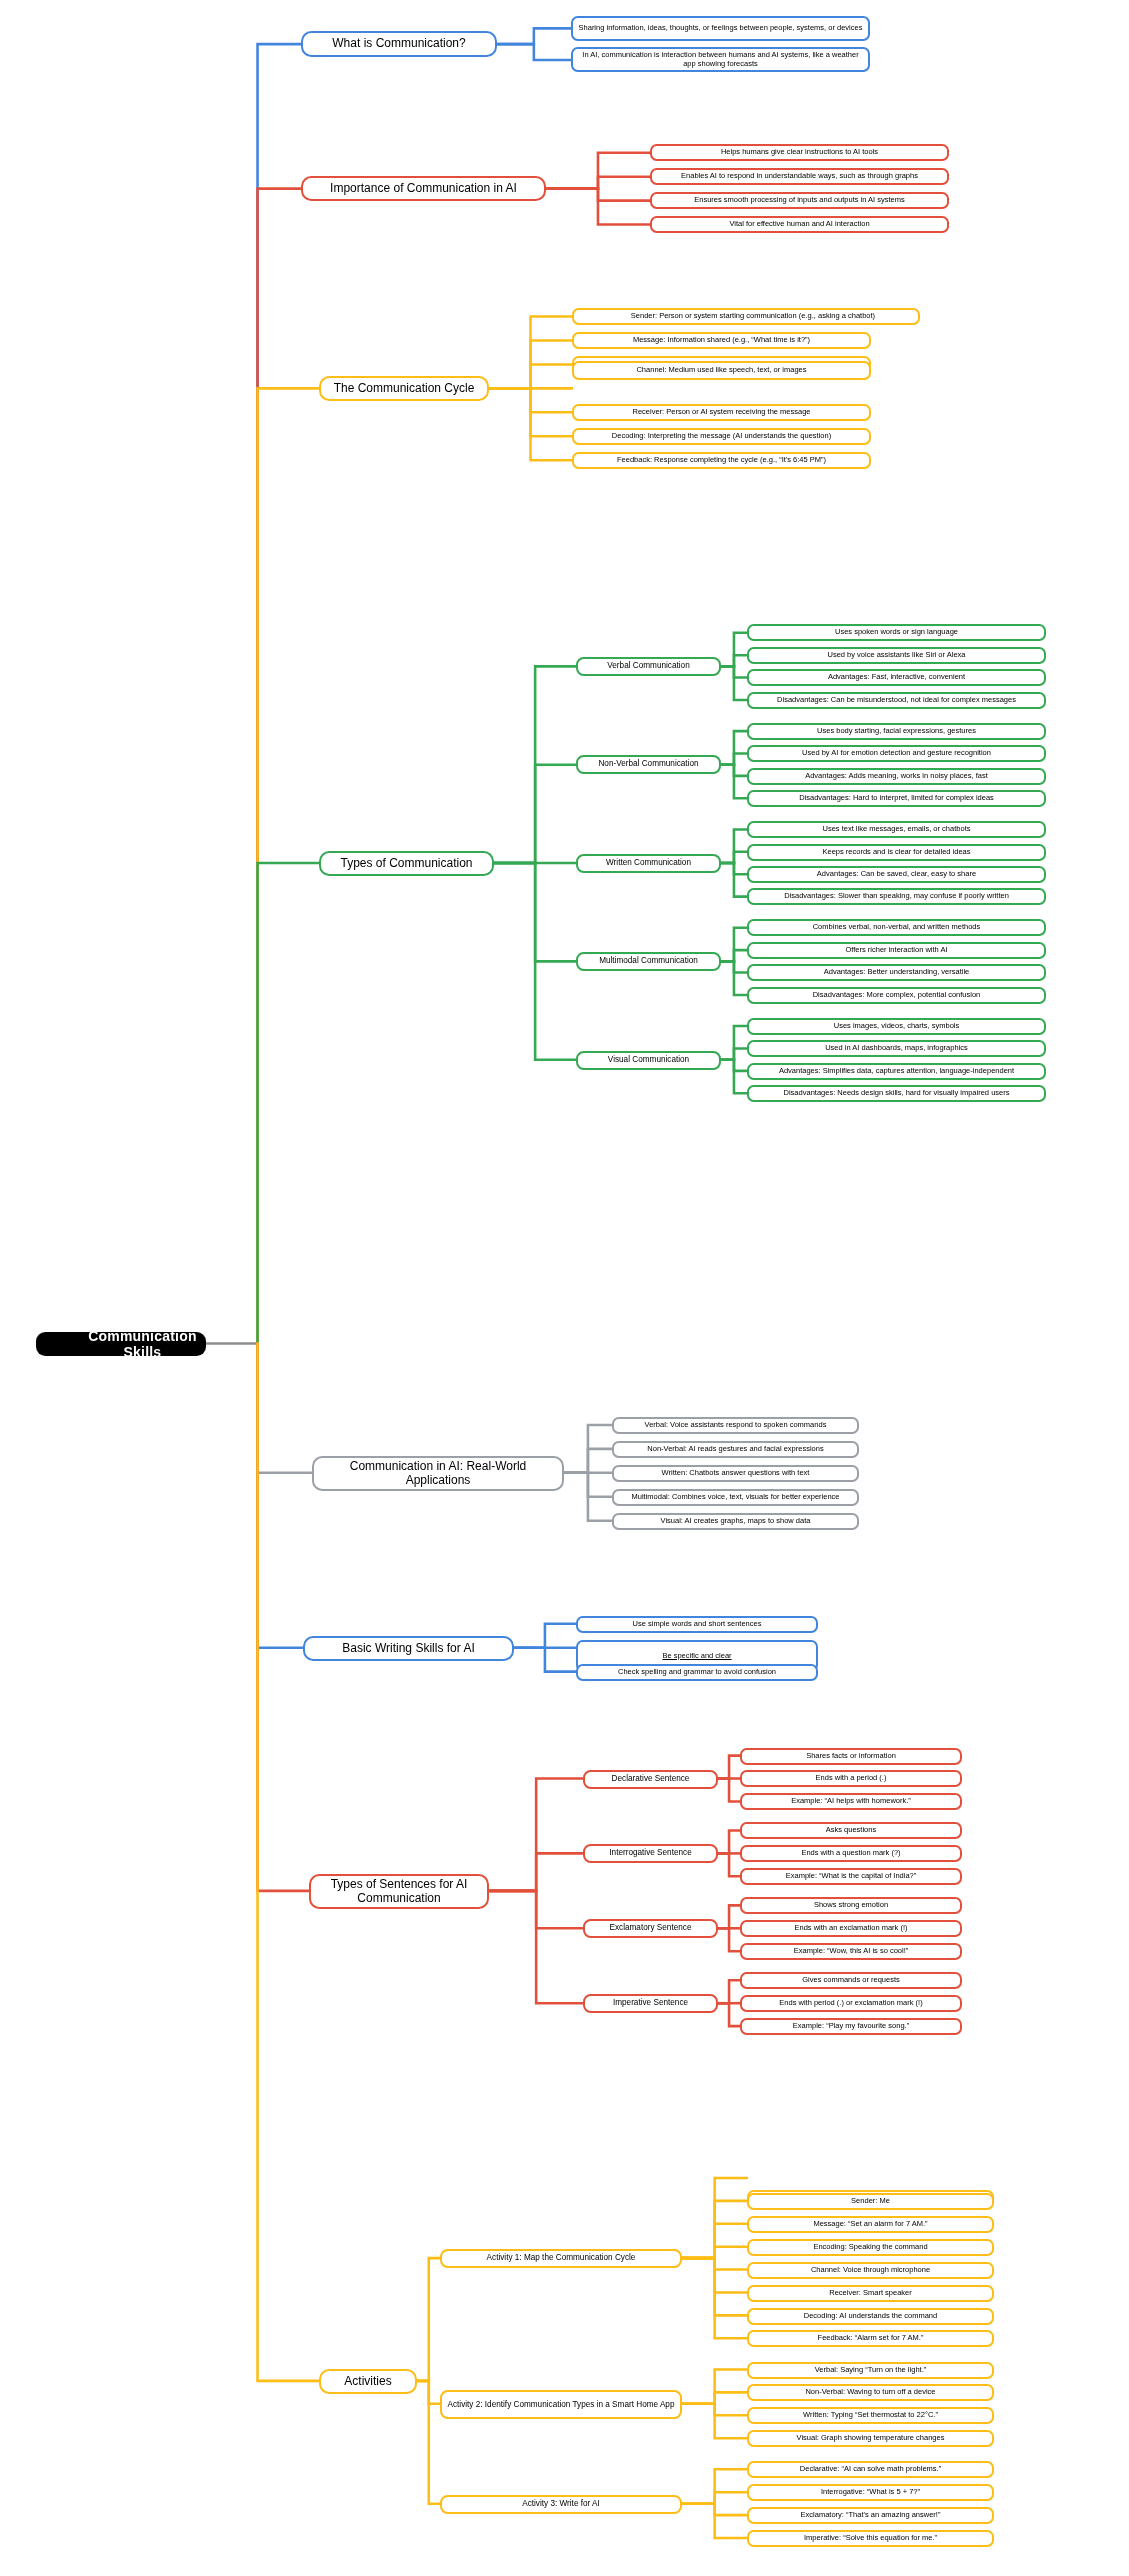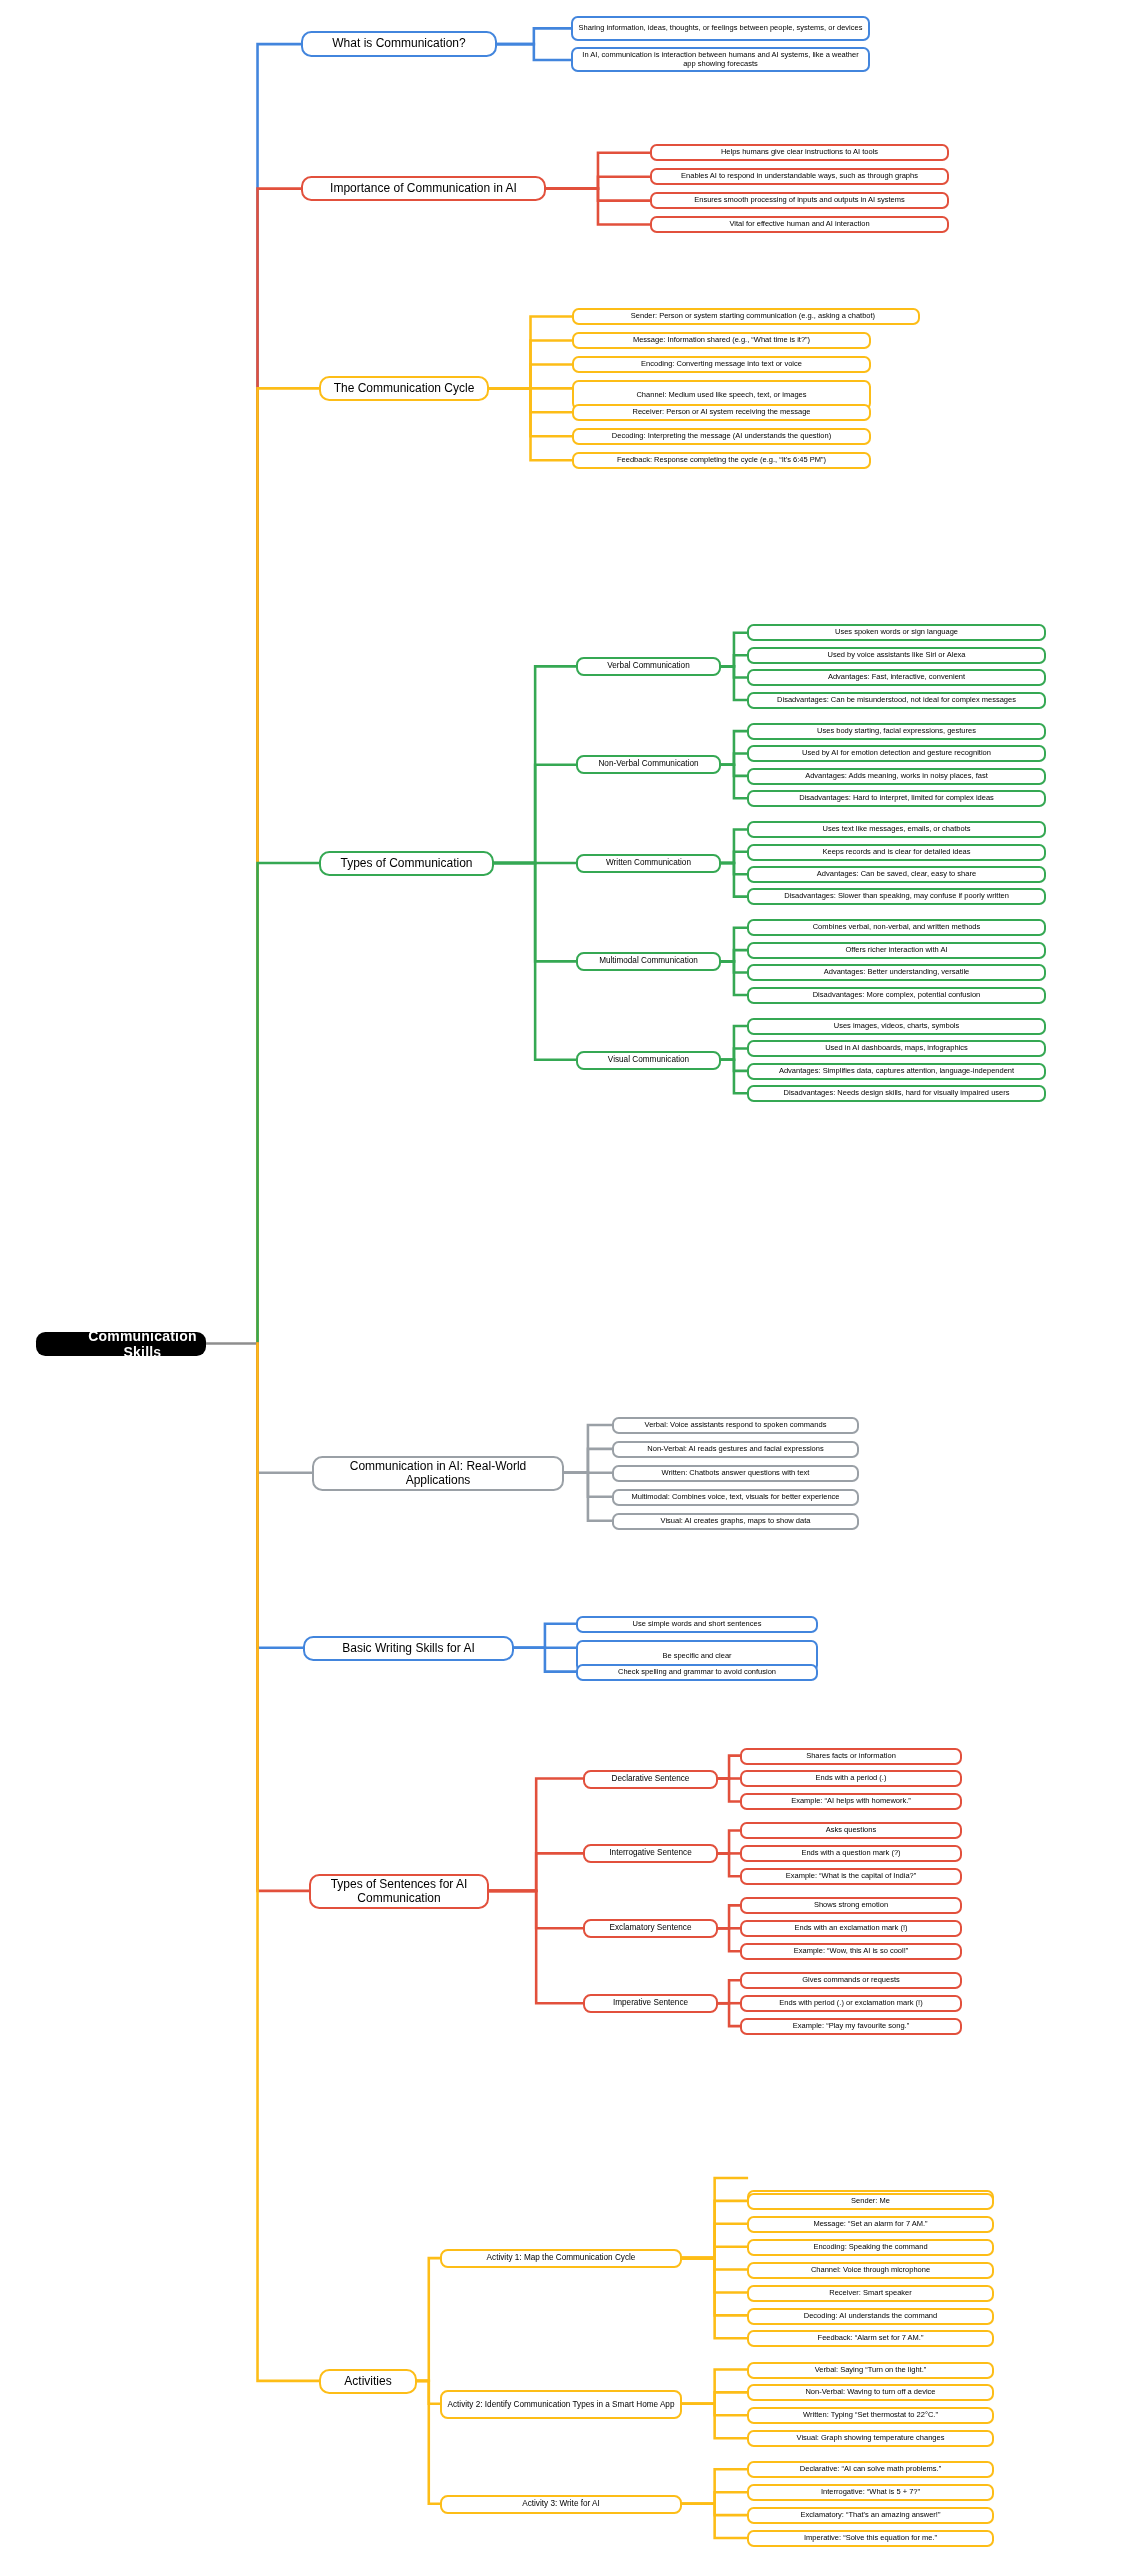--- a/index.html
+++ b/index.html
@@ -164,21 +164,21 @@
       </div>
       <div class="node lvl3 " style="left: 572px; top: 308px; width: 348px; height: 16.7px; border-color: rgb(253, 189, 23); padding-left: 18px;">
         <span>Sender: Person or system starting communication (e.g., asking a chatbot)</span>
       </div>
       <div class="node lvl3 " style="left: 572px; top: 332px; width: 299px; height: 16.7px; border-color: rgb(253, 189, 23);">
         <span>Message: Information shared (e.g., “What time is it?”)</span>
       </div>
       <div class="node lvl3 " style="left: 572px; top: 356px; width: 299px; height: 16.7px; border-color: rgb(253, 189, 23);">
         <span>Encoding: Converting message into text or voice</span>
       </div>
-      <div class="node lvl3 " style="left: 572px; top: 380px; width: 299px; height: 30px; border-color: rgb(253, 189, 23);">
+      <div class="node lvl3 " style="left: 572px; top: 361px; width: 299px; height: 19px; border-color: rgb(253, 189, 23);">
         <span>Channel: Medium used like speech, text, or images</span>
       </div>
       <div class="node lvl3 " style="left: 572px; top: 404px; width: 299px; height: 16.7px; border-color: rgb(253, 189, 23);">
         <span>Receiver: Person or AI system receiving the message</span>
       </div>
       <div class="node lvl3 " style="left: 572px; top: 428px; width: 299px; height: 16.7px; border-color: rgb(253, 189, 23);">
         <span>Decoding: Interpreting the message (AI understands the question)</span>
       </div>
       <div class="node lvl3 " style="left: 572px; top: 452px; width: 299px; height: 16.7px; border-color: rgb(253, 189, 23);">
         <span>Feedback: Response completing the cycle (e.g., “It's 6:45 PM”)</span>
@@ -278,21 +278,21 @@
       </div>
       <div class="node lvl3 " style="left: 612px; top: 1513px; width: 247px; height: 16.7px; border-color: rgb(154, 160, 166);">
         <span>Visual: AI creates graphs, maps to show data</span>
       </div>
       <div class="node lvl1 " style="left: 312px; top: 1456px; width: 252px; height: 35px; border-color: rgb(154, 160, 166);">
         <span>Communication in AI: Real-World Applications</span>
       </div>
       <div class="node lvl3 " style="left: 576px; top: 1616px; width: 242px; height: 16.7px; border-color: rgb(66, 133, 221);">
         <span>Use simple words and short sentences</span>
       </div>
-      <div class="node lvl3 " style="left: 576px; top: 1640px; width: 242px; height: 32px; border-color: rgb(66, 133, 221);">
+      <div class="node lvl3 " style="left: 576px; top: 1640px; width: 242px; height: 32px; border-color: rgb(66, 133, 221); text-decoration: underline;">
         <span>Be specific and clear</span>
       </div>
       <div class="node lvl3 " style="left: 576px; top: 1664px; width: 242px; height: 16.7px; border-color: rgb(66, 133, 221);">
         <span>Check spelling and grammar to avoid confusion</span>
       </div>
       <div class="node lvl1 " style="left: 303px; top: 1636px; width: 211px; height: 25px; border-color: rgb(66, 133, 221);">
         <span>Basic Writing Skills for AI</span>
       </div>
       <div class="node lvl3 " style="left: 740px; top: 1748px; width: 222px; height: 16.7px; border-color: rgb(226, 80, 60);">
         <span>Shares facts or information</span>

